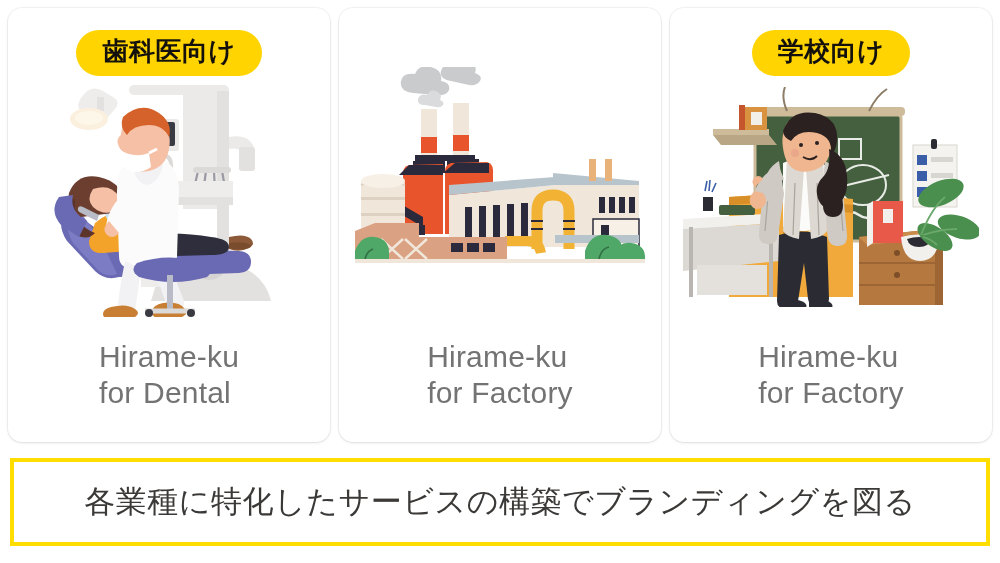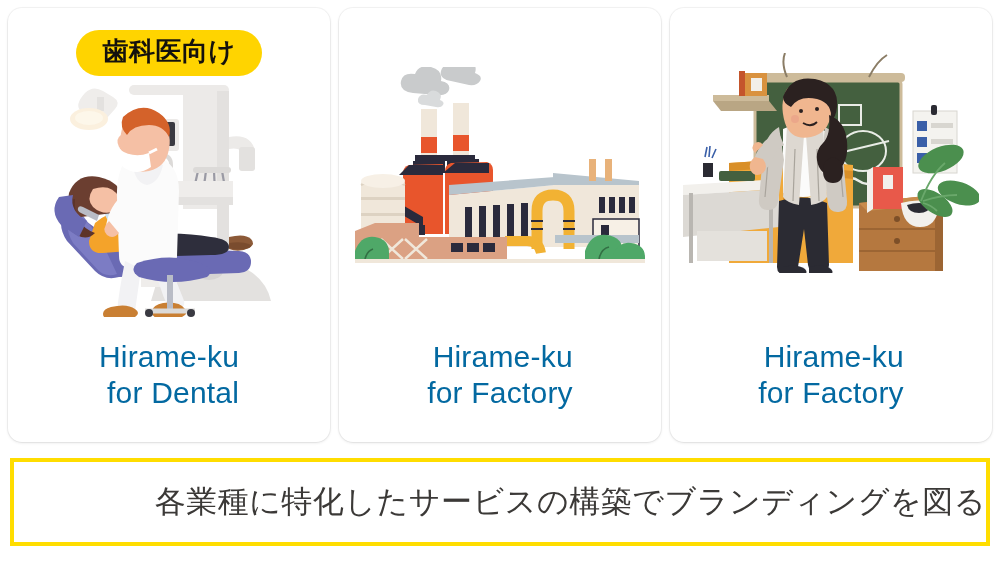--- a/index.html
+++ b/index.html
@@ -64,42 +64,42 @@
     align-items: center;
     justify-content: center;
     padding: 4px 0 0 0;
     box-sizing: border-box;
   }
   .art-wrap svg { display: block; }
 
   .card-title {
     font-size: 30px;
     font-weight: 400;
-    color: #0369a1;
-    text-align: right;
+    color: #737373;
+    text-align: left;
     line-height: 1.22;
     letter-spacing: 0.2px;
     padding-bottom: 30px;
     margin-top: 16px;
   }
   .card-title .l2 { display: block; }
 
   
   .banner {
     position: absolute;
     left: 10px;
     top: 458px;
     width: 980px;
     height: 88px;
     box-sizing: border-box;
     border: 4px solid #FFDD00;
     background: #ffffff;
     display: flex;
     align-items: center;
-    justify-content: flex-end;
+    justify-content: center;
   }
   .banner-text {
     font-size: 31px;
     color: #3b3937;
     letter-spacing: 0.5px;
     white-space: nowrap;
     font-family: "DejaVu Sans", "Liberation Sans", sans-serif;
     font-weight: 400;
   }
 </style>
@@ -295,20 +295,21 @@
         </svg>
       </div>
 
       <div class="card-title">
         <span>Hirame-ku</span>
         <span class="l2">for Factory</span>
       </div>
     </div>
 
     <div class="card">
+      <div class="badge">学校向け</div>
 
       <div class="art-wrap">
         <svg width="296" height="228" viewBox="0 0 296 228">
 
           <rect x="72" y="28" width="146" height="126" rx="3" fill="#44603f"></rect>
           <rect x="72" y="28" width="146" height="126" rx="3" fill="none" stroke="#cdbb9a" stroke-width="3"></rect>
           <rect x="68" y="20" width="154" height="9" rx="4" fill="#cdbb9a"></rect>
 
           <path d="M104 24 q-6 -14 -2 -24" stroke="#8b7d66" stroke-width="2" fill="none"></path>
           <path d="M186 24 q8 -16 18 -22" stroke="#8b7d66" stroke-width="2" fill="none"></path>

